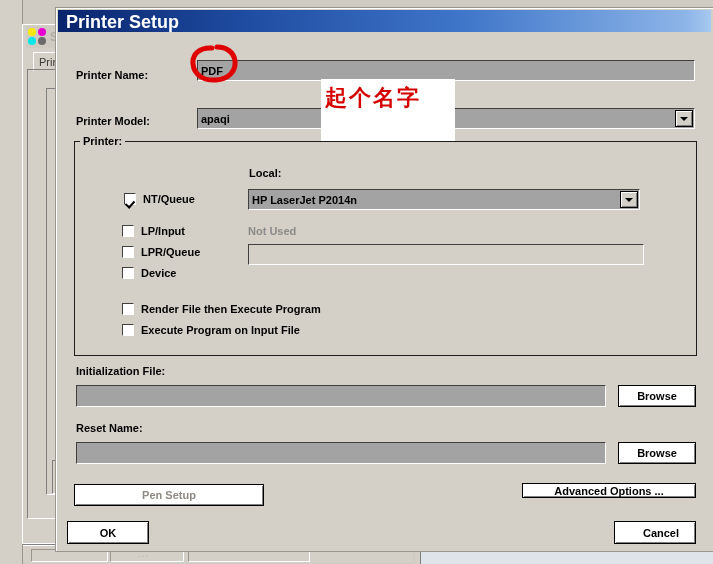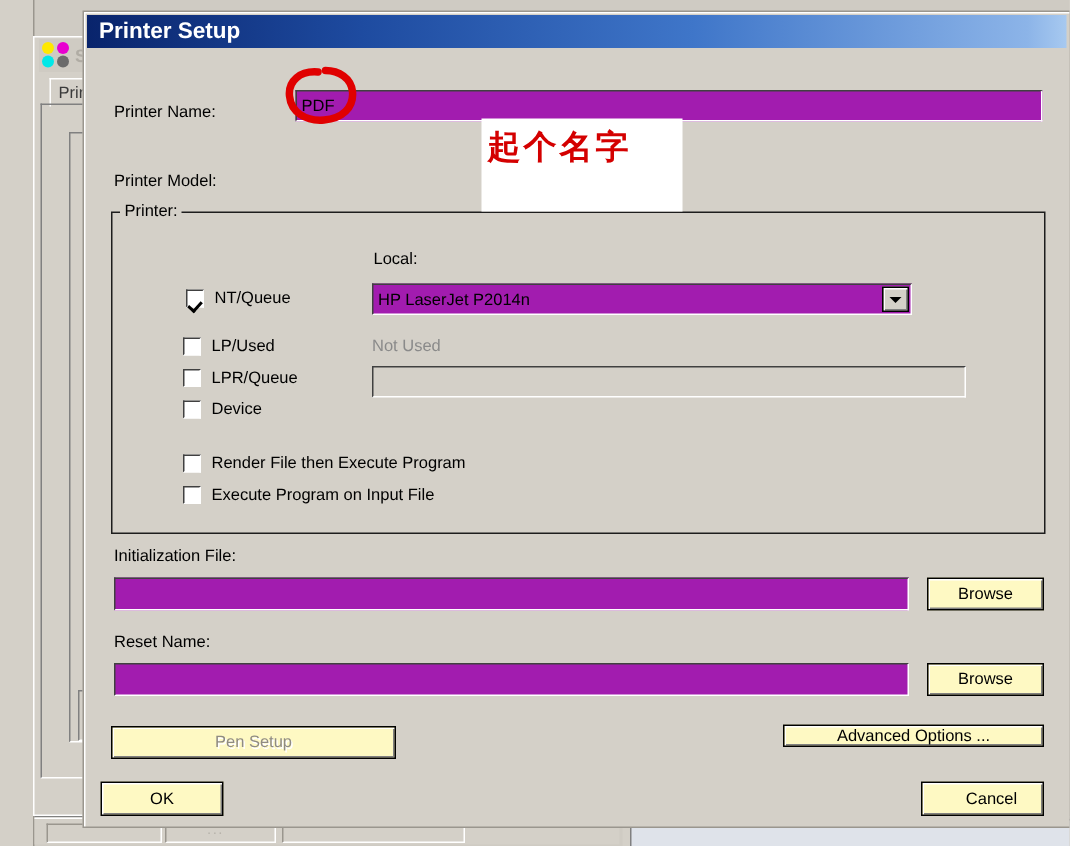--- a/index.html
+++ b/index.html
@@ -42,30 +42,30 @@
   .bg-bb-dots{position:absolute;left:138px;top:548px;font-size:10px;color:#b7b3ab;letter-spacing:1px;}
   .bg-right-panel{position:absolute;left:415px;top:544px;width:298px;height:20px;background:#d4d0c8;border-top:1px solid #fff;}
   .bg-right-box{position:absolute;left:420px;top:546px;width:293px;height:18px;background:#dfe3ea;border-left:1px solid #808080;border-top:1px solid #808080;}
 
   
   #dialog{position:absolute;left:55px;top:7px;width:657px;height:543px;
           background:#d4d0c8;border:1px solid #9a968e;
           box-shadow:inset 1px 1px 0 #ffffff;}
   #titlebar{position:absolute;left:2px;top:2px;width:653px;height:22px;
             background:linear-gradient(to right,#09246c 0%,#1e4ba0 28%,#3f76c9 62%,#8cb4e8 96%,#a7c9f0 100%);}
-  #titlebar .t{position:absolute;left:8px;top:2px;color:#fff;font-size:15px;font-weight:bold;
+  #titlebar .t{position:absolute;left:8px;top:2px;color:#fff;font-size:18px;font-weight:bold;
                font-family:"Liberation Sans","DejaVu Sans",sans-serif;letter-spacing:0px;}
 
-  .dlg-body{position:absolute;left:2px;top:25px;width:653px;height:516px;background:#d4d0c8;}
+  .dlg-body{position:absolute;left:2px;top:25px;width:653px;height:516px;background:#d4d0c8;font-weight:bold;}
 
   .lbl{position:absolute;font-size:11px;color:#000;white-space:nowrap;}
   .lbl-dis{color:#8a8a8a;}
 
   
-  .field{position:absolute;background:#a21caf;
+  .field{position:absolute;background:#a3a3a3;
          border-top:1px solid #404040;border-left:1px solid #404040;
          border-right:1px solid #ffffff;border-bottom:1px solid #ffffff;
          box-sizing:border-box;}
   .field > span{position:absolute;left:3px;top:50%;transform:translateY(-50%);font-size:11px;white-space:nowrap;}
   .field.disabled{background:#d4d0c8;}
 
   
   .combo-btn{position:absolute;width:18px;top:1px;bottom:1px;background:#d4d0c8;
              border:1px solid #000;
              box-shadow:inset 1px 1px 0 #fff, inset -1px -1px 0 #808080;
@@ -80,21 +80,21 @@
   .cbrow{position:absolute;display:flex;align-items:center;gap:7px;}
   .cbox{width:12px;height:12px;background:#fff;box-sizing:border-box;
         border-top:1px solid #404040;border-left:1px solid #404040;
         border-right:1px solid #ffffff;border-bottom:1px solid #ffffff;
         position:relative;flex:0 0 auto;}
   .cbox.checked::after{content:"";position:absolute;left:2px;top:5px;width:4px;height:7px;
         border:solid #000;border-width:0 2px 2px 0;transform:rotate(42deg);}
   .cbtxt{font-size:11px;white-space:nowrap;}
 
   
-  .btn{position:absolute;background:#fef9c3;border:1px solid #000;
+  .btn{position:absolute;background:#ffffff;border:1px solid #000;
        box-shadow:inset 1px 1px 0 #ffffff, inset -1px -1px 0 #808080;
        display:flex;align-items:center;justify-content:center;
        font-size:11px;font-family:"Liberation Sans","DejaVu Sans",sans-serif;
        box-sizing:border-box;color:#000;cursor:default;}
   .btn.disabled{color:#8f8b83;text-shadow:1px 1px 0 #ffffff;}
 
   
   #annot-note{position:absolute;left:321px;top:79px;width:134px;height:62px;background:#ffffff;}
   #annot-note .cn{position:absolute;left:4px;top:4px;font-size:22px;font-weight:bold;color:#d40000;
                   font-family:"DejaVu Sans","Liberation Sans",sans-serif;letter-spacing:2px;white-space:nowrap;}
@@ -139,45 +139,51 @@
   </div>
 
   <div class="dlg-body">
 
     <div class="lbl" style="left:18px;top:36px;">Printer Name:</div>
     <div class="field" style="left:139px;top:27px;width:498px;height:21px;">
       <span>PDF</span>
     </div>
 
     <div class="lbl" style="left:18px;top:82px;">Printer Model:</div>
+    <div class="field" style="left:139px;top:75px;width:498px;height:21px;">
+      <span>apaqi</span>
+      <div class="combo-btn" style="right:1px;">
+        <span class="arw"></span>
+      </div>
+    </div>
 
     <div class="groupbox" style="left:16px;top:108px;width:623px;height:215px;"></div>
     <div class="group-title" style="left:22px;top:102px;">Printer:</div>
 
     <div class="lbl" style="left:191px;top:134px;">Local:</div>
 
-    <div class="field" style="left:190px;top:156px;width:360px;height:21px;">
+    <div class="field" style="left:190px;top:156px;width:392px;height:21px;">
       <span>HP LaserJet P2014n</span>
       <div class="combo-btn" style="right:1px;">
         <span class="arw"></span>
       </div>
     </div>
 
     <div class="lbl lbl-dis" style="left:190px;top:192px;">Not Used</div>
     <div class="field disabled" style="left:190px;top:211px;width:396px;height:21px;">
       <span></span>
     </div>
 
     <div class="cbrow" style="left:66px;top:160px;">
       <span class="cbox checked"></span>
       <span class="cbtxt">NT/Queue</span>
     </div>
     <div class="cbrow" style="left:64px;top:192px;">
       <span class="cbox"></span>
-      <span class="cbtxt">LP/Used</span>
+      <span class="cbtxt">LP/Input</span>
     </div>
     <div class="cbrow" style="left:64px;top:213px;">
       <span class="cbox"></span>
       <span class="cbtxt">LPR/Queue</span>
     </div>
     <div class="cbrow" style="left:64px;top:234px;">
       <span class="cbox"></span>
       <span class="cbtxt">Device</span>
     </div>
 

